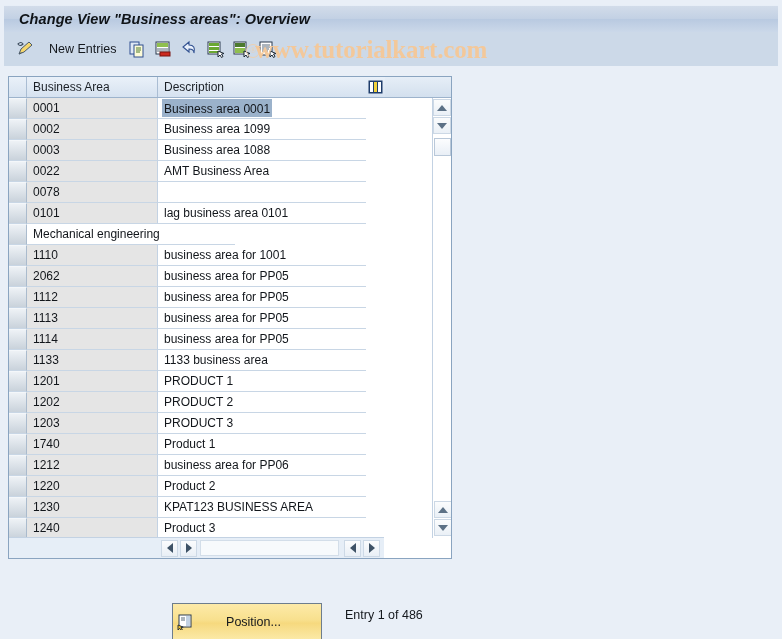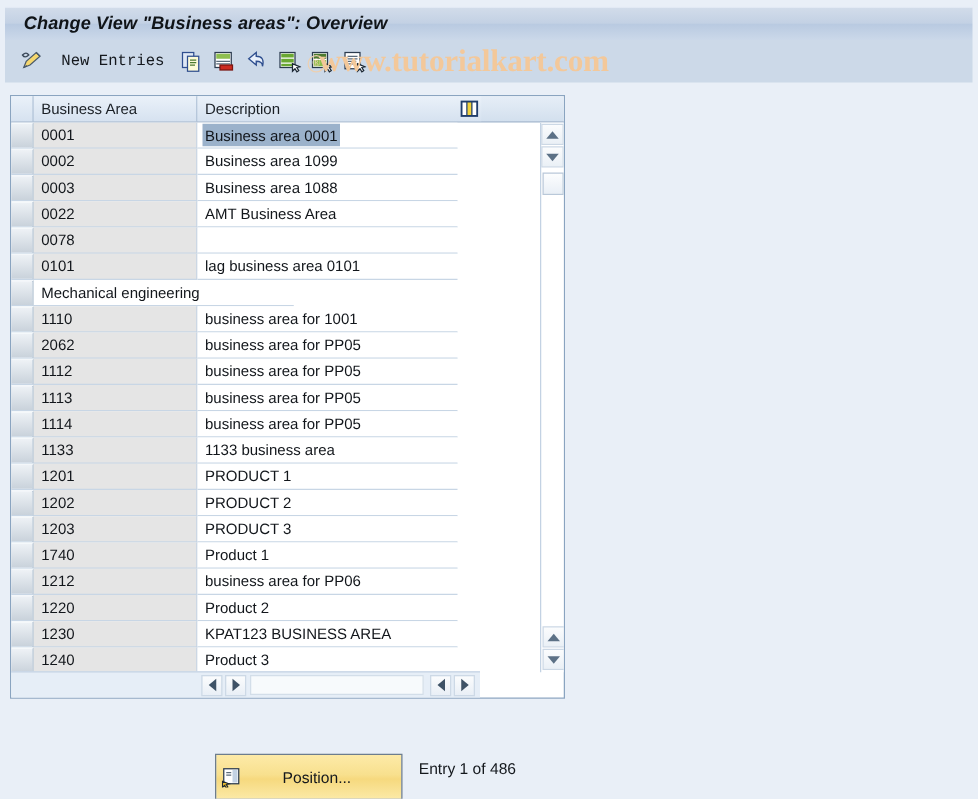--- a/index.html
+++ b/index.html
@@ -48,21 +48,20 @@
     width: 24px; height: 24px;
     display: inline-flex; align-items: center; justify-content: center;
     margin-right: 2px;
     position: relative;
   }
   .tb-text {
     font-size: 12.5px;
     color: #14181d;
     margin: 0 9px 0 10px;
     white-space: nowrap;
-    font-family: Liberation Mono, monospace;
   }
   .watermark {
     position: absolute;
     left: 255px; top: 36px;
     font-family: "Liberation Serif", serif;
     font-size: 25px;
     font-weight: bold;
     color: #f3c89a;
     letter-spacing: -0.2px;
     white-space: nowrap;
@@ -217,21 +216,21 @@
   }
   .pos-btn .pb-label {
     flex: 1;
     text-align: center;
     font-size: 12.5px;
     color: #14181d;
     padding-right: 8px;
   }
   .entry-text {
     position: absolute;
-    left: 335px; top: 608px;
+    left: 345px; top: 608px;
     font-size: 12.5px;
     color: #14181d;
     white-space: nowrap;
   }
 </style>
 </head>
 <body>
 
 <div class="screen">
 

